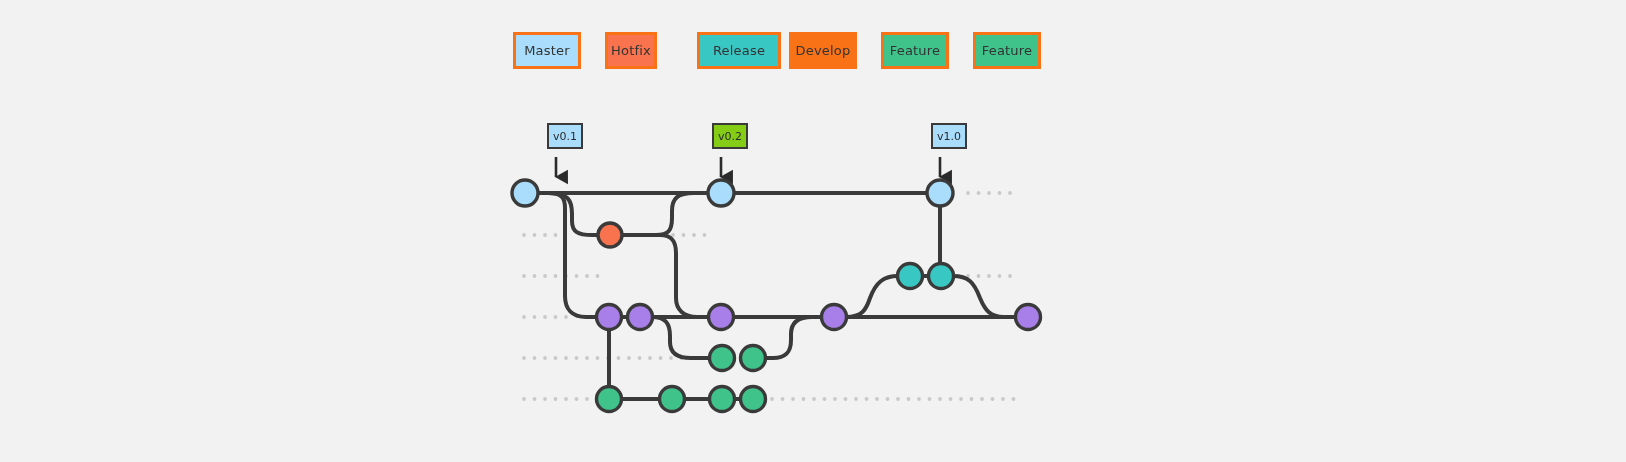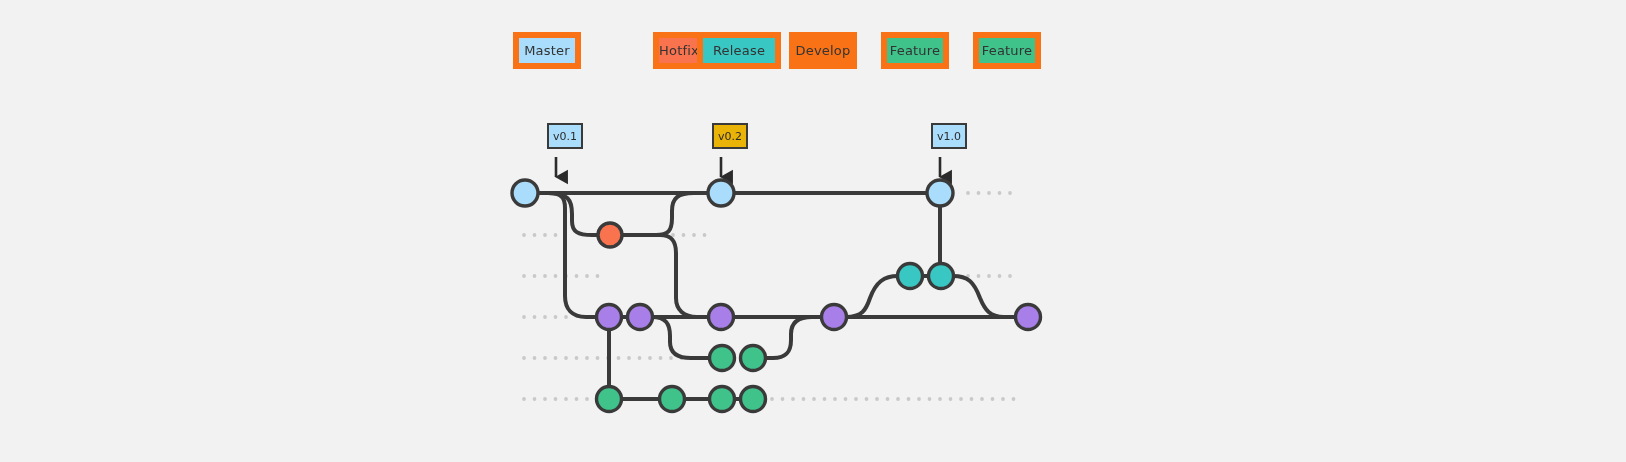--- a/index.html
+++ b/index.html
@@ -22,21 +22,21 @@
   }
   .legend-row {
     position: absolute;
     top: 0; left: 0;
     width: 1626px;
     height: 100px;
   }
   .legend-box {
     position: absolute;
     box-sizing: border-box;
-    border: 6px solid #f97316;
+    border: 3px solid #f97316;
     display: flex;
     align-items: center;
     justify-content: center;
     font-size: 13px;
     color: #333;
     letter-spacing: .2px;
     line-height: 1;
   }
   .tag-box {
     position: absolute;
@@ -60,21 +60,21 @@
 </style>
 </head>
 <body>
 
 <div id="stage">
 
   <div class="legend-row">
       <div class="legend-box" style="left: 513px; top: 32px; width: 68px; height: 37px; background: rgb(169, 221, 251);">
         <span>Master</span>
       </div>
-      <div class="legend-box" style="left: 605px; top: 32px; width: 52px; height: 37px; background: rgb(248, 115, 78); margin-left: 48px;">
+      <div class="legend-box" style="left: 605px; top: 32px; width: 52px; height: 37px; background: rgb(248, 115, 78);">
         <span>Hotfix</span>
       </div>
       <div class="legend-box" style="left: 697px; top: 32px; width: 84px; height: 37px; background: rgb(57, 199, 196);">
         <span>Release</span>
       </div>
       <div class="legend-box" style="left: 789px; top: 32px; width: 68px; height: 37px; background: #f97316;">
         <span>Develop</span>
       </div>
       <div class="legend-box" style="left: 881px; top: 32px; width: 68px; height: 37px; background: rgb(63, 195, 138);">
         <span>Feature</span>
@@ -215,19 +215,19 @@
         <circle cx="609" cy="399" r="12.5" fill="#3fc38a" stroke="#3a3a3a" stroke-width="3.4"></circle>
         <circle cx="672" cy="399" r="12.5" fill="#3fc38a" stroke="#3a3a3a" stroke-width="3.4"></circle>
         <circle cx="722" cy="399" r="12.5" fill="#3fc38a" stroke="#3a3a3a" stroke-width="3.4"></circle>
         <circle cx="753" cy="399" r="12.5" fill="#3fc38a" stroke="#3a3a3a" stroke-width="3.4"></circle>
       </g>
   </svg>
 
 <div class="tag-box" style="left: 538px; top: 123px; width: 36px; height: 26px; background: rgb(169, 221, 251);">
       <span>v0.1</span>
     </div>
-    <div class="tag-box" style="left: 703px; top: 123px; width: 36px; height: 26px; background: #eab308;">
+    <div class="tag-box" style="left: 703px; top: 123px; width: 36px; height: 26px; background: #84cc16;">
       <span>v0.2</span>
     </div>
     <div class="tag-box" style="left: 922px; top: 123px; width: 36px; height: 26px; background: rgb(169, 221, 251);">
       <span>v1.0</span>
     </div>
   </div>
 
 </body></html>

